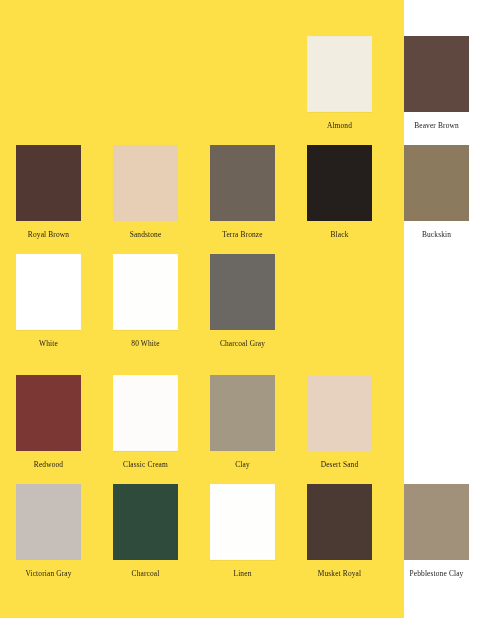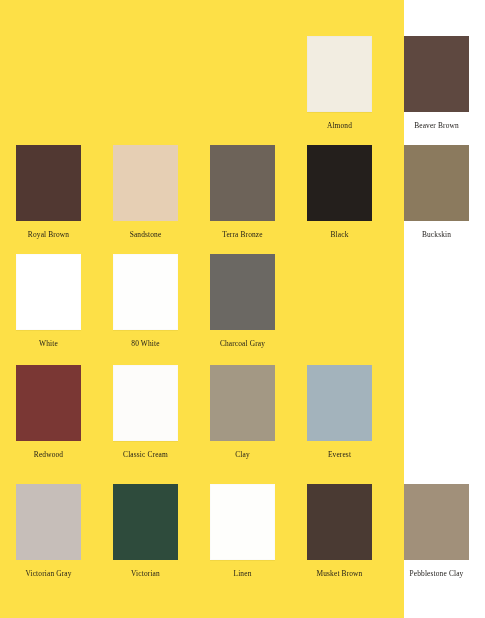--- a/index.html
+++ b/index.html
@@ -65,21 +65,21 @@
     letter-spacing: 0.15px;
     color: #1d1a17;
     text-align: center;
     white-space: nowrap;
   }
 
   
   .row-0 { top: 36px; }
   .row-1 { top: 145px; }
   .row-2 { top: 254px; }
-  .row-3 { top: 365px; }
+  .row-3 { top: 375px; }
   .row-4 { top: 484px; }
 </style>
 </head>
 <body>
 
 <div id="chart">
 
 <div class="swatch-row row-0">
       <div class="cell empty">
         <div class="chip"></div>
@@ -145,39 +145,39 @@
       </div>
       <div class="cell">
         <div class="chip is-pale" style="background: rgb(253, 252, 250);"></div>
         <div class="chip-label">Classic Cream</div>
       </div>
       <div class="cell">
         <div class="chip" style="background: rgb(163, 152, 132);"></div>
         <div class="chip-label">Clay</div>
       </div>
       <div class="cell">
-        <div class="chip" style="background: rgb(163, 179, 188);"></div>
-        <div class="chip-label">Everest</div>
+        <div class="chip" style="background: rgb(231, 210, 192);"></div>
+        <div class="chip-label">Desert Sand</div>
       </div>
     </div>
     <div class="swatch-row row-4">
       <div class="cell">
         <div class="chip" style="background: rgb(198, 190, 185);"></div>
         <div class="chip-label">Victorian Gray</div>
       </div>
       <div class="cell">
         <div class="chip" style="background: rgb(46, 75, 60);"></div>
-        <div class="chip-label">Victorian</div>
+        <div class="chip-label">Charcoal</div>
       </div>
       <div class="cell">
         <div class="chip is-pale" style="background: rgb(254, 254, 252);"></div>
         <div class="chip-label">Linen</div>
       </div>
       <div class="cell">
         <div class="chip" style="background: rgb(74, 58, 51);"></div>
-        <div class="chip-label">Musket Brown</div>
+        <div class="chip-label">Musket Royal</div>
       </div>
       <div class="cell">
         <div class="chip" style="background: rgb(161, 144, 122);"></div>
         <div class="chip-label">Pebblestone Clay</div>
       </div>
     </div>
   </div>
 
 </body></html>

